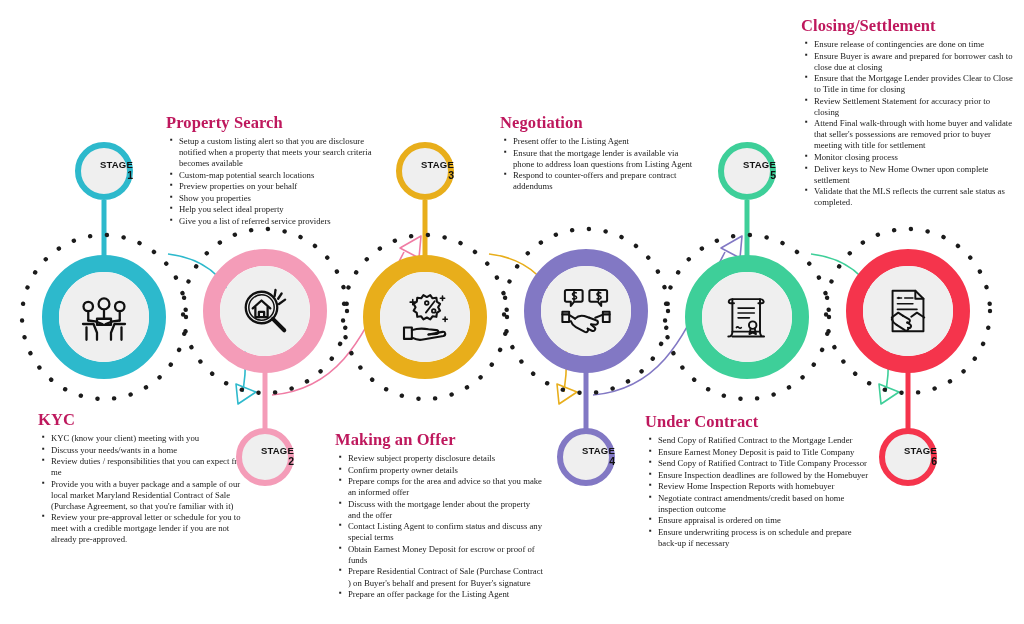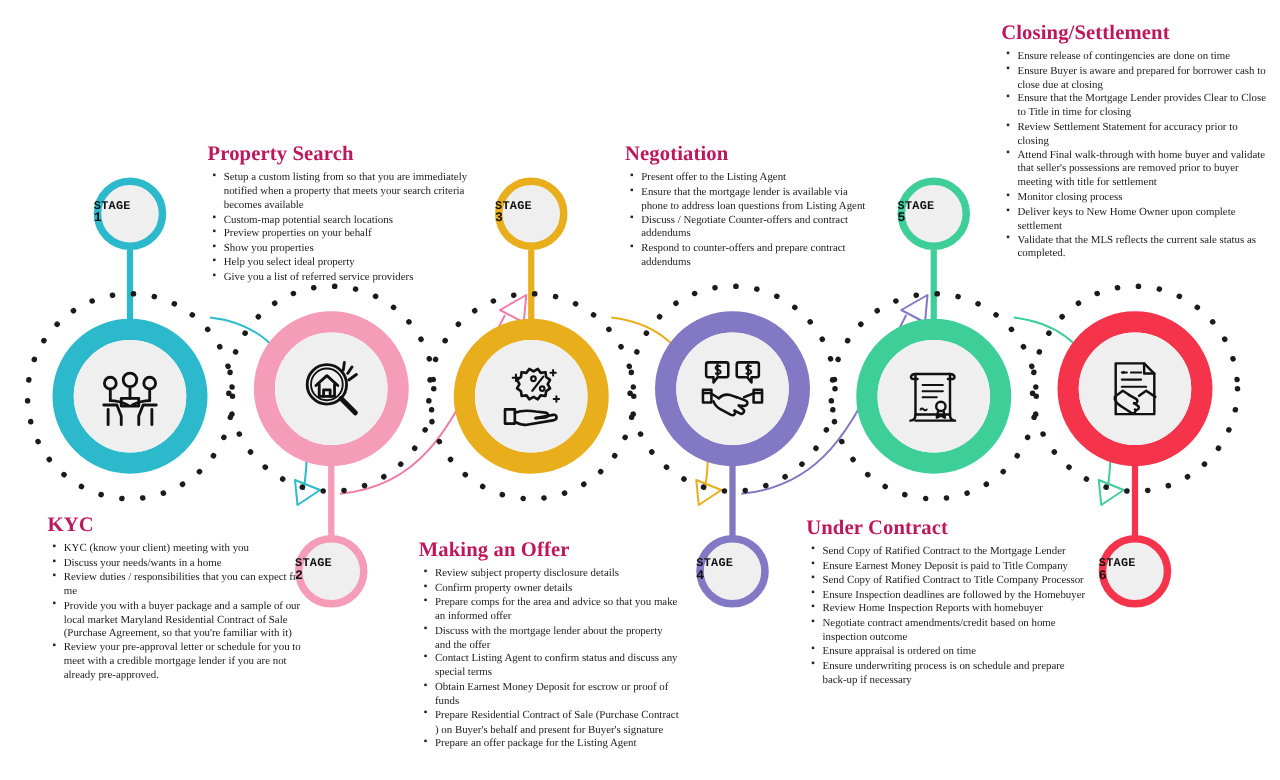--- a/index.html
+++ b/index.html
@@ -31,22 +31,22 @@
   .dotted-ring{position:absolute;left:-24px;top:-24px;width:172px;height:172px;}
 
   
   .stage-badge{position:absolute;width:58px;height:58px;}
   .badge-ring{
     position:absolute;left:0;top:0;width:58px;height:58px;border-radius:50%;
     box-sizing:border-box;border-style:solid;border-width:6px;background:#efefef;
   }
   .badge-text{
     position:absolute;left:0;top:0;width:58px;height:58px;
-    display:flex;flex-direction:column;align-items:flex-start;justify-content:center;
-    font-family:Liberation Mono, monospace;
+    display:flex;flex-direction:column;align-items:flex-end;justify-content:center;
+    font-family:Liberation Sans, sans-serif;
     font-weight:bold;line-height:1.08;color:#111;
     pointer-events:none;
   }
   .badge-word{font-size:9.5px;letter-spacing:.2px;}
   .badge-num{font-size:10.5px;}
 
   
   .text-block{position:absolute;}
   .block-title{
     font-size:16.5px;font-weight:bold;margin:0 0 3px 0;
@@ -161,21 +161,21 @@
         <path d="M48 24 L55 19"></path>
         <path d="M47 18 L51 12"></path>
         <path d="M43 15 L44 8"></path>
       </svg>
     </div>
   </div>
 
   <div class="text-block" style="left:166px;top:113px;width:208px;">
     <div class="block-title">Property Search</div>
     <ul class="block-list">
-        <li>Setup a custom listing from so that you are immediately notified when a property that meets your search criteria becomes available</li>
+        <li>Setup a custom listing alert so that you are disclosure notified when a property that meets your search criteria becomes available</li>
         <li>Custom-map potential search locations</li>
         <li>Preview properties on your behalf</li>
         <li>Show you properties</li>
         <li>Help you select ideal property</li>
         <li>Give you a list of referred service providers</li>
       </ul>
   </div>
 
   <div class="stage-badge" style="left:396px;top:142px;">
     <div class="badge-ring" style="border-color:#E8AE1B;"></div>
@@ -251,21 +251,20 @@
         <path d="M60 33 h-8 v12 h8 z"></path>
       </svg>
     </div>
   </div>
 
   <div class="text-block" style="left:500px;top:113px;width:200px;">
     <div class="block-title">Negotiation</div>
     <ul class="block-list">
         <li>Present offer to the Listing Agent</li>
         <li>Ensure that the mortgage lender is available via phone to address loan questions from Listing Agent</li>
-        <li>Discuss / Negotiate Counter-offers and contract addendums</li>
         <li>Respond to counter-offers and prepare contract addendums</li>
       </ul>
   </div>
 
   <div class="stage-badge" style="left:718px;top:142px;">
     <div class="badge-ring" style="border-color:#3ECF99;"></div>
     <div class="badge-text">
       <span class="badge-word">STAGE</span>
       <span class="badge-num">5</span>
     </div>

